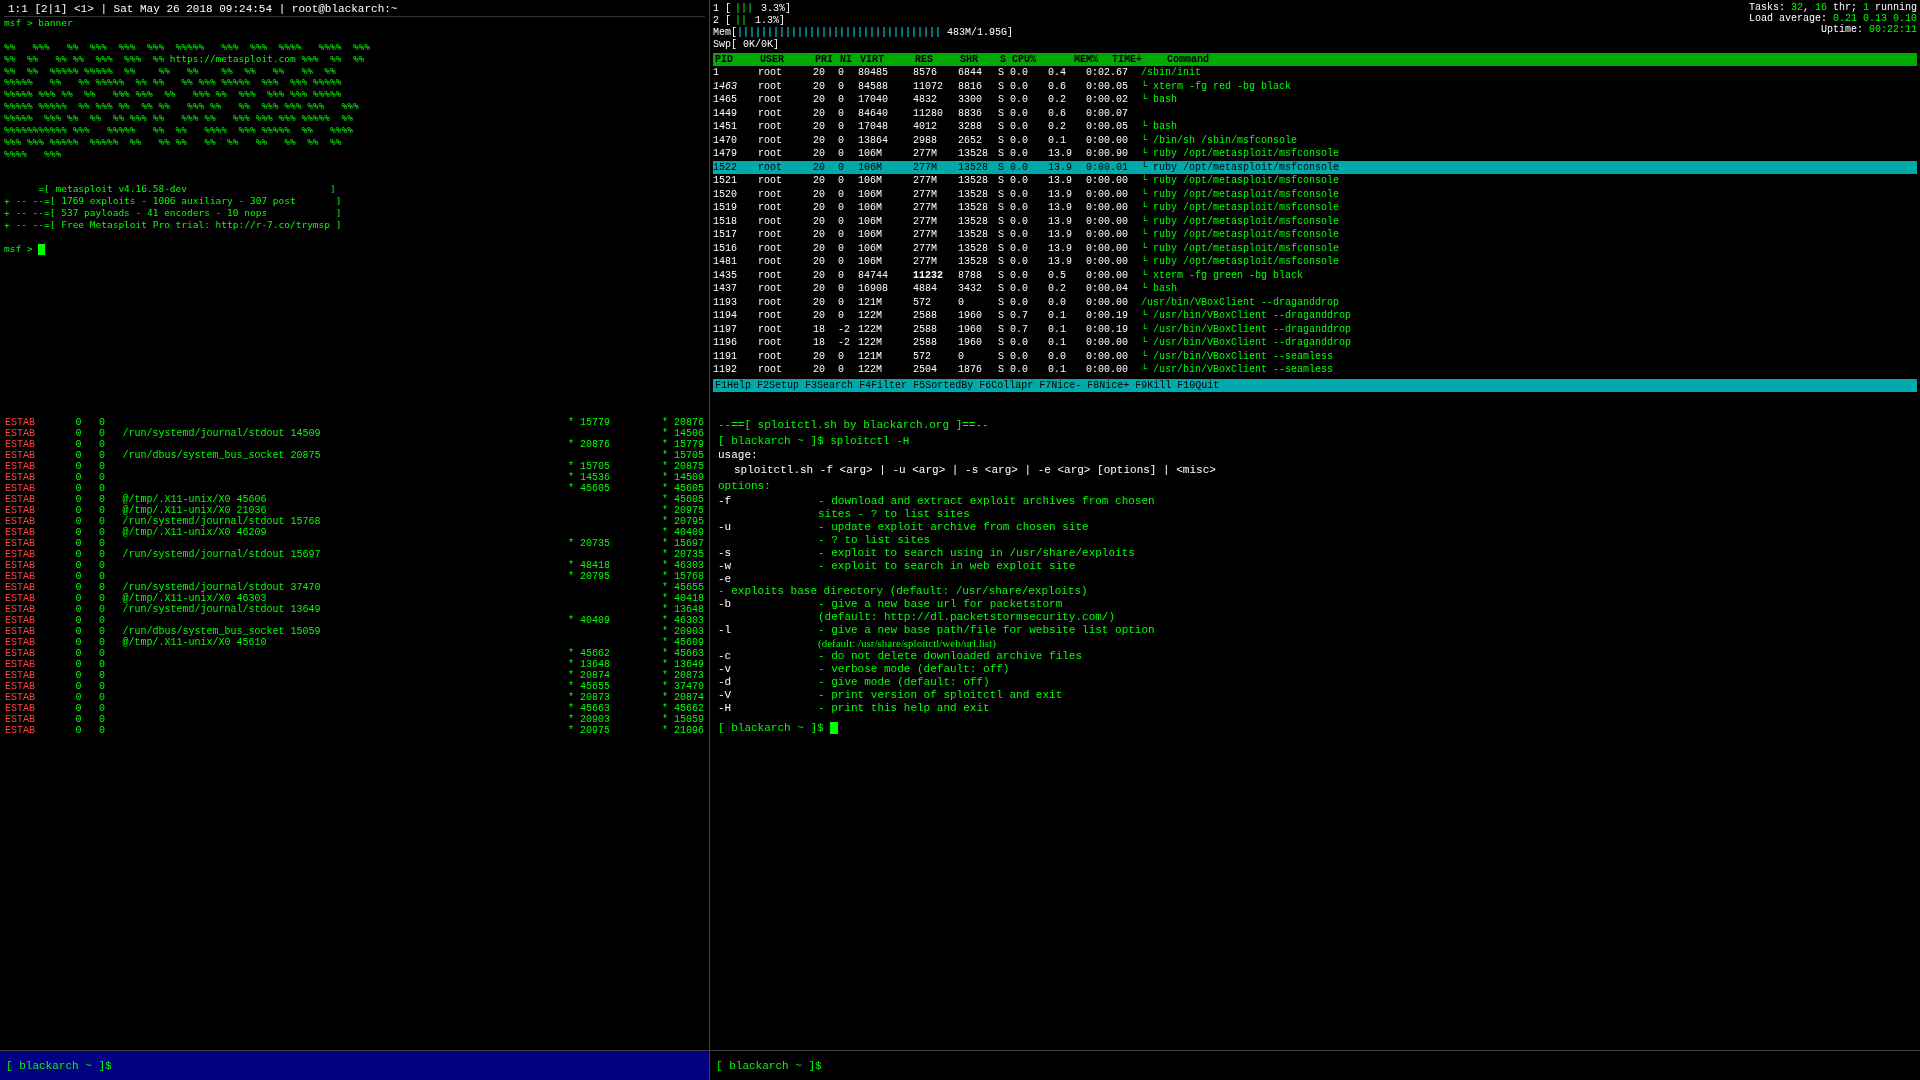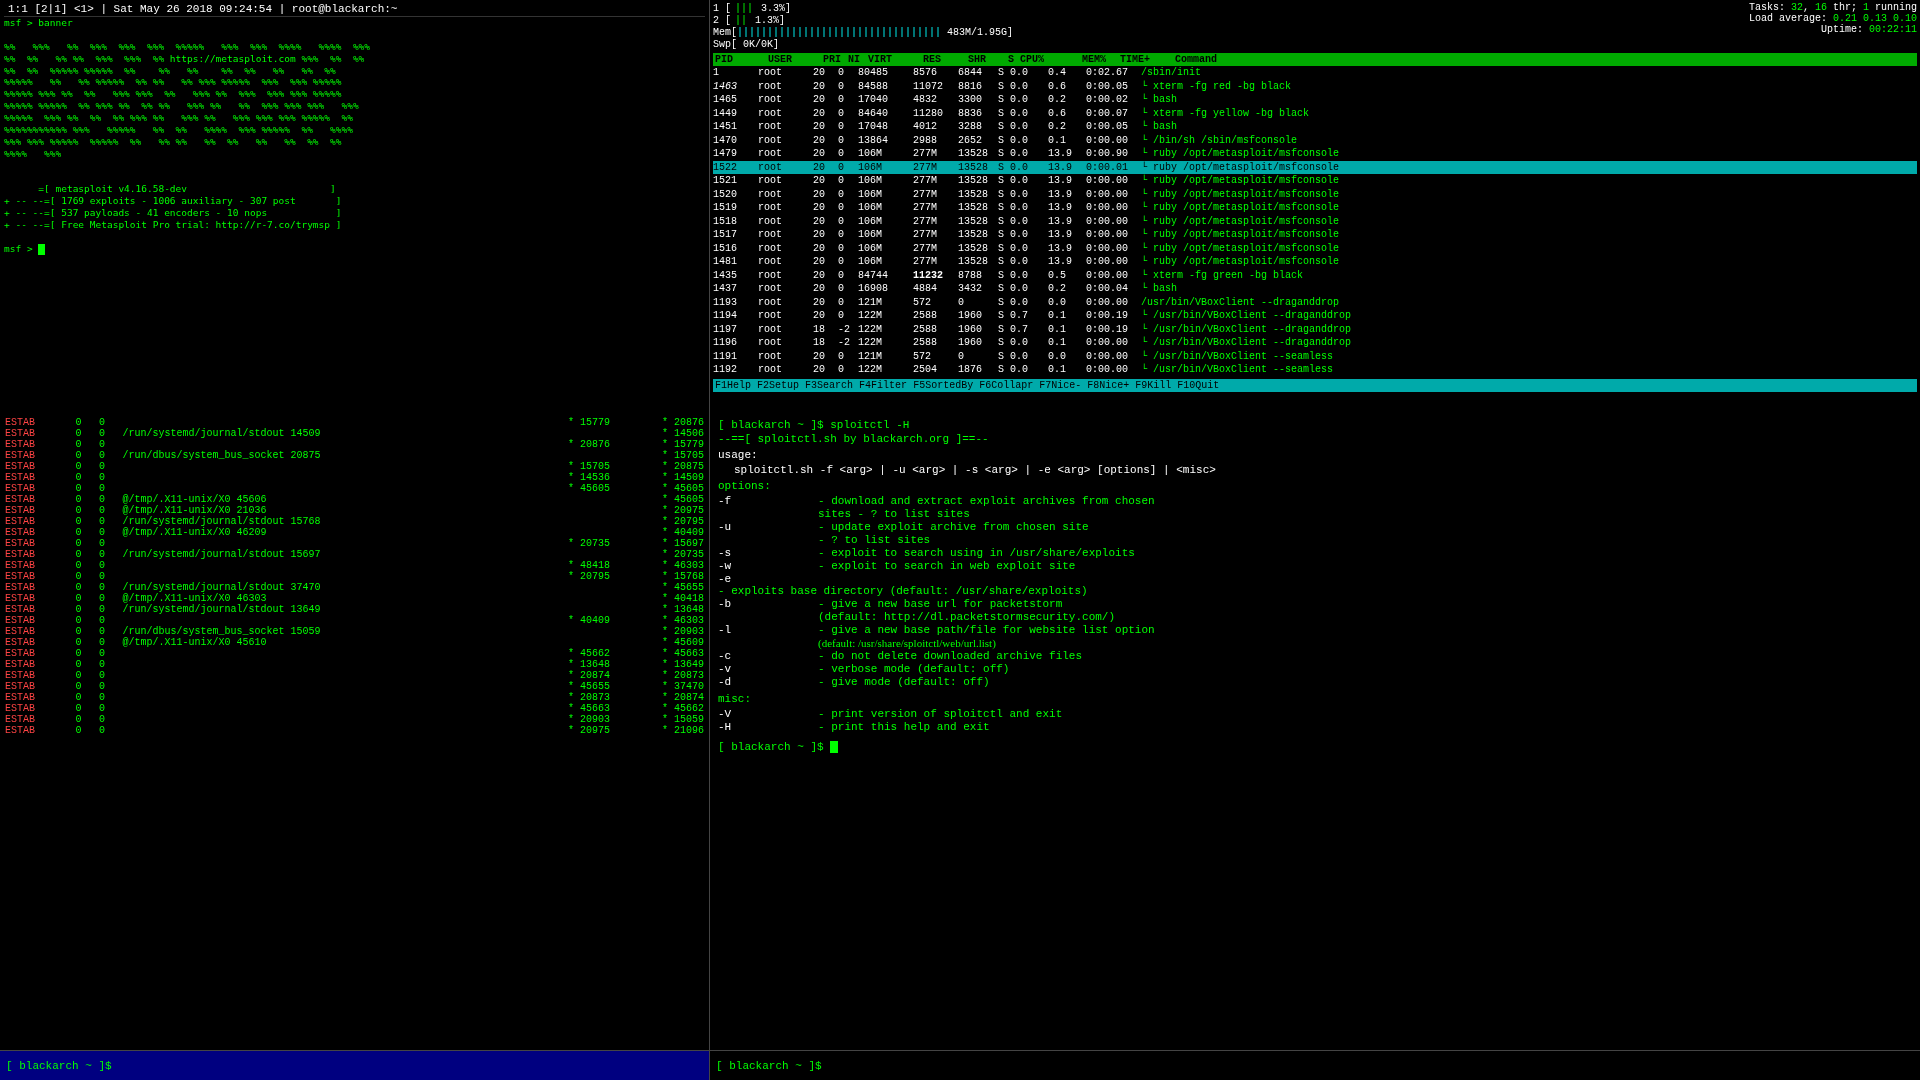--- a/index.html
+++ b/index.html
@@ -394,21 +394,21 @@
           <div style="margin:1px 0;font-size:10px;color:#fff;">Swp[<span style="color:#005500;">                                                             </span><span style="color:#fff;">0K/0K]</span></div>
         </div>
         <div style="min-width:280px;font-size:10px;color:#fff;text-align:right;">
           <div>Tasks: <span style="color:#00ff00;">32</span>, <span style="color:#00ff00;">16</span> thr; <span style="color:#00ff00;">1</span> running</div>
           <div>Load average: <span style="color:#00ff00;">0.21 0.13 0.10</span></div>
           <div>Uptime: <span style="color:#00ff00;">00:22:11</span></div>
         </div>
       </div>
 
       <div style="background:#00aa00;color:#000;font-size:10px;display:flex;padding:1px 2px;font-weight:bold;">
-        <span style="width:53px;">PID</span>
+        <span style="width:45px;">PID</span>
         <span style="width:55px;">USER</span>
         <span style="width:25px;">PRI</span>
         <span style="width:20px;">NI</span>
         <span style="width:55px;">VIRT</span>
         <span style="width:45px;">RES</span>
         <span style="width:40px;">SHR</span>
         <span style="width:12px;">S</span>
         <span style="width:38px;">CPU%</span>
         <span style="width:38px;margin-left:24px;">MEM%</span>
         <span style="width:55px;">TIME+</span>
@@ -463,21 +463,20 @@
     <span style="width:55px;overflow:hidden;">root</span>
     <span style="width:25px;overflow:hidden;">20</span>
     <span style="width:20px;overflow:hidden;">0</span>
     <span style="width:55px;overflow:hidden;">84640</span>
     <span style="width:45px;overflow:hidden;">11280</span>
     <span style="width:40px;overflow:hidden;">8836</span>
     <span style="width:12px;overflow:hidden;">S</span>
     <span style="width:38px;overflow:hidden;">0.0</span>
     <span style="width:38px;overflow:hidden;">0.6</span>
     <span style="width:55px;overflow:hidden;">0:00.07</span>
-    <span style="flex:1;color:#00ff00;">└ xterm -fg yellow -bg black</span>
   </div>
           <div style="display: flex; font-size: 10px; line-height: 1.35; white-space: nowrap; color: rgb(255, 255, 255);">
     <span style="width:45px;overflow:hidden;">1451</span>
     <span style="width:55px;overflow:hidden;">root</span>
     <span style="width:25px;overflow:hidden;">20</span>
     <span style="width:20px;overflow:hidden;">0</span>
     <span style="width:55px;overflow:hidden;">17048</span>
     <span style="width:45px;overflow:hidden;">4012</span>
     <span style="width:40px;overflow:hidden;">3288</span>
     <span style="width:12px;overflow:hidden;">S</span>
@@ -748,22 +747,22 @@
         <span style="margin-right:6px;">F5<span style="color:#000;">SortedBy</span></span>
         <span style="margin-right:6px;">F6<span style="color:#000;">Collapr</span></span>
         <span style="margin-right:6px;">F7<span style="color:#000;">Nice-</span></span>
         <span style="margin-right:6px;">F8<span style="color:#000;">Nice+</span></span>
         <span style="margin-right:6px;">F9<span style="color:#000;">Kill</span></span>
         <span style="margin-right:6px;">F10<span style="color:#000;">Quit</span></span>
       </div>
     </div>
 
     <div class="bottom-right">
+      <div style="color:#00ff00;font-size:11px;margin-bottom:4px;">--==[ sploitctl.sh by blackarch.org ]==--</div>
       <div style="color:#00ff00;font-size:11px;margin-bottom:2px;">[ blackarch ~ ]$ sploitctl -H</div>
-      <div style="color:#00ff00;font-size:11px;margin-bottom:4px;">--==[ sploitctl.sh by blackarch.org ]==--</div>
       <div style="font-size:11px;color:#fff;margin-bottom:3px;">usage:</div>
       <div style="font-size:11px;color:#fff;margin-bottom:4px;padding-left:16px;">
         sploitctl.sh -f &lt;arg&gt; | -u &lt;arg&gt; | -s &lt;arg&gt; | -e &lt;arg&gt; [options] | &lt;misc&gt;
       </div>
       <div style="font-size:11px;color:#00ff00;margin-bottom:3px;">options:</div>
 
       <div id="sploitctl-options-list">
           <div style="display: flex; font-size: 11px; margin: 1px 0px;">
     <span style="color:#fff;min-width:100px;white-space:nowrap;">  -f <num></num></span>
     <span style="color:#00ff00;">- download and extract exploit archives from chosen</span>
@@ -816,21 +815,20 @@
           <div style="display: flex; font-size: 11px; margin: 1px 0px;">
     <span style="color:#fff;min-width:100px;white-space:nowrap;">  -v</span>
     <span style="color:#00ff00;">- verbose mode (default: off)</span>
   </div>
           <div style="display: flex; font-size: 11px; margin: 1px 0px;">
     <span style="color:#fff;min-width:100px;white-space:nowrap;">  -d</span>
     <span style="color:#00ff00;">- give mode (default: off)</span>
   </div>
         </div>
 
-      <div style="font-size:11px;color:#00ff00;margin-top:5px;margin-bottom:3px;">misc:</div>
       <div id="sploitctl-misc-list">
           <div style="display: flex; font-size: 11px; margin: 1px 0px;">
     <span style="color:#fff;min-width:100px;white-space:nowrap;">  -V</span>
     <span style="color:#00ff00;">- print version of sploitctl and exit</span>
   </div>
           <div style="display: flex; font-size: 11px; margin: 1px 0px;">
     <span style="color:#fff;min-width:100px;white-space:nowrap;">  -H</span>
     <span style="color:#00ff00;">- print this help and exit</span>
   </div>
         </div>

